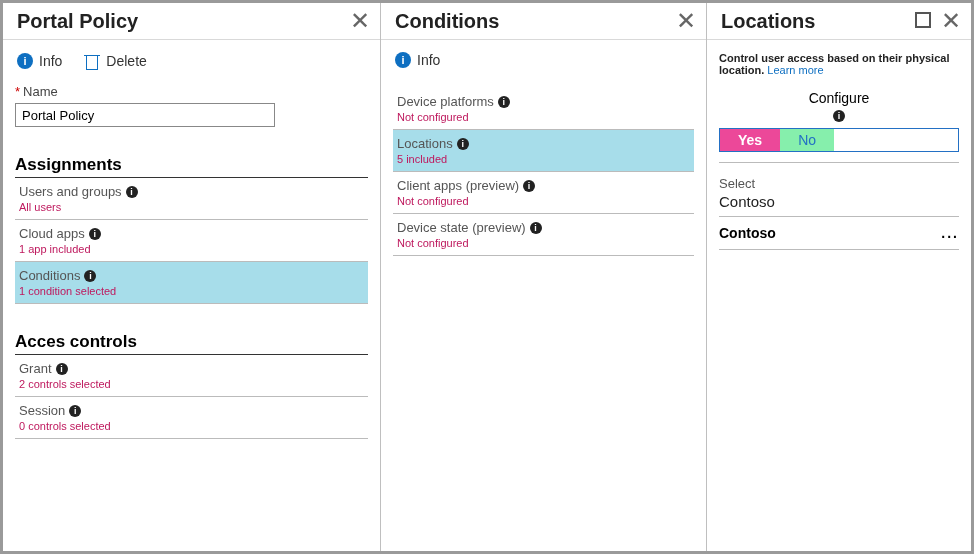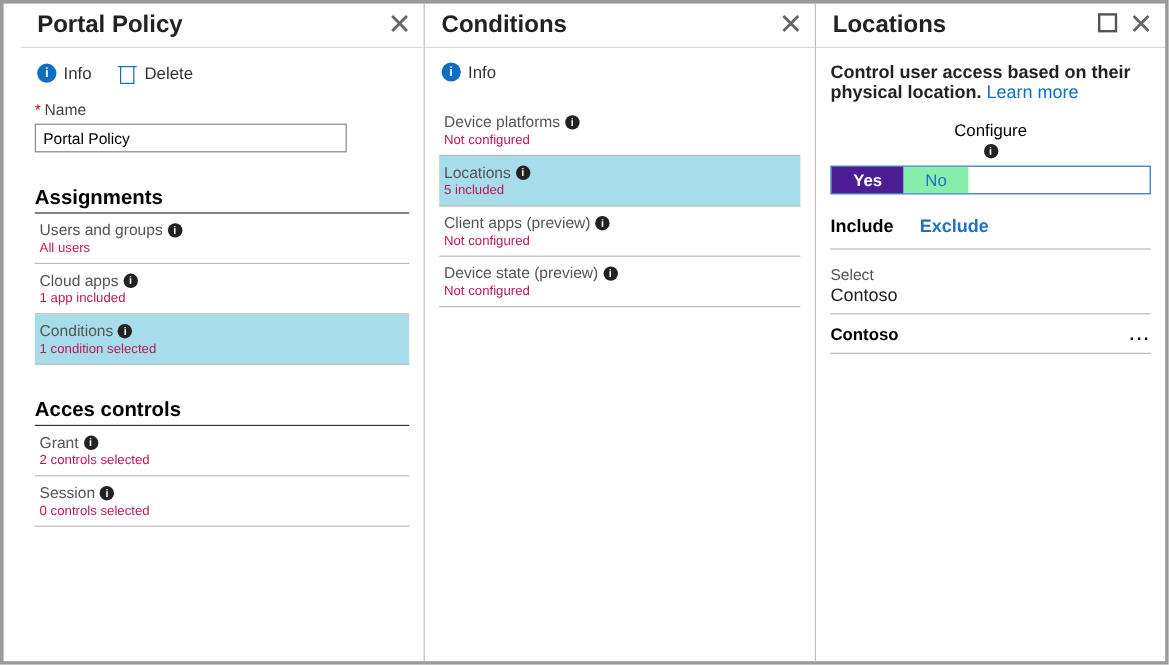--- a/index.html
+++ b/index.html
@@ -19,21 +19,21 @@
   }
   .blade {
     border-right: 1px solid #bfbfbf;
     height: 100%;
     overflow: hidden;
     padding: 0 12px 10px 12px;
     display: flex;
     flex-direction: column;
   }
   .blade:last-child { border-right: none; }
-  .blade.p1 { width: 337px; margin-left: 14px; }
+  .blade.p1 { width: 378px; }
   .blade.p2 { width: 326px; }
   .blade.p3 { flex: 1; }
 
   .blade-header {
     display: flex;
     align-items: center;
     justify-content: space-between;
     padding: 6px 0 6px 0;
     border-bottom: 1px solid #d9d9d9;
     margin: 0 -12px 4px -12px;
@@ -122,34 +122,34 @@
   .item.selected { background: #a7ddea; }
 
   .hint-ic {
     width: 12px; height: 12px; border-radius: 50%;
     background: #222; color: #fff;
     display: inline-flex; align-items: center; justify-content: center;
     font-size: 9px; font-weight: 700;
   }
 
   .desc {
-    font-size: 15px; font-weight: 600; color:#222;
+    font-size: 11px; font-weight: 600; color:#222;
     margin-top: 8px;
   }
   .desc a { color: #0e6fc1; font-weight: 400; text-decoration: none; }
 
   .cfg-label { font-size: 14px; margin-top: 14px; display:flex; gap:4px; align-items:center;flex-direction:column;}
   .toggle {
     display: inline-flex; margin-top: 6px;
     border: 1px solid #2370c4;
   }
   .toggle div {
     padding: 3px 18px; font-size: 14px; cursor: pointer;
   }
-  .toggle .on { background:#4c1d95; color:#fff; font-weight:600;}
+  .toggle .on { background:#ec4899; color:#fff; font-weight:600;}
   .toggle .off { background:#86efac; color:#2370c4; }
 
   .tabs { display:flex; gap:22px; margin-top:18px; }
   .tabs div { font-size:15px; font-weight:700; cursor:pointer;}
   .tabs .inactive { color:#2370c4; font-weight:600;}
 
   .radio-list { margin-top:10px; }
   .radio-row { display:flex; align-items:center; gap:8px; font-size:14px; color:#333; padding:4px 0; cursor:pointer;}
   .r-outer { width:14px;height:14px;border:1px solid #888;border-radius:50%;display:inline-flex;align-items:center;justify-content:center;}
   .r-outer.sel { border-color:#2370c4;}
@@ -295,24 +295,20 @@
 
     <div class="cfg-label">
       <span>Configure</span>
         <span class="hint-ic">i</span>
     </div>
     <div class="toggle">
       <div class="on">Yes</div>
       <div class="off">No</div>
     </div>
 
-    <div class="tabs">
-      <div>Include</div>
-      <div class="inactive">Exclude</div>
-    </div>
 
 
     <div class="sel-block">
       <div class="sel-lbl">Select</div>
       <div class="sel-val">Contoso</div>
     </div>
 
     <div class="loc-row">
       <span>Contoso</span>
       <span class="dots">...</span>

